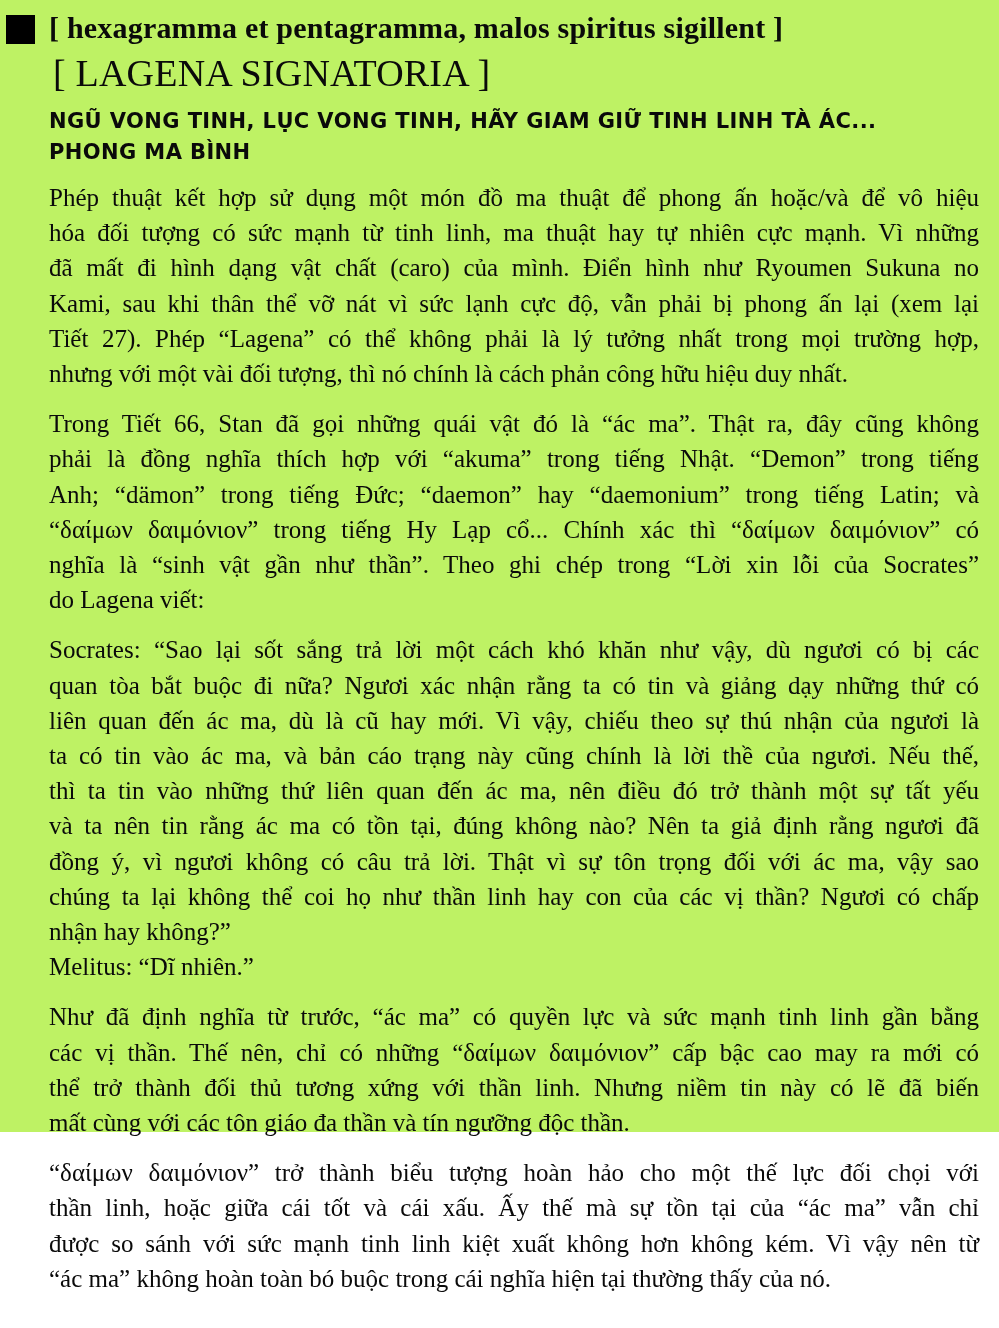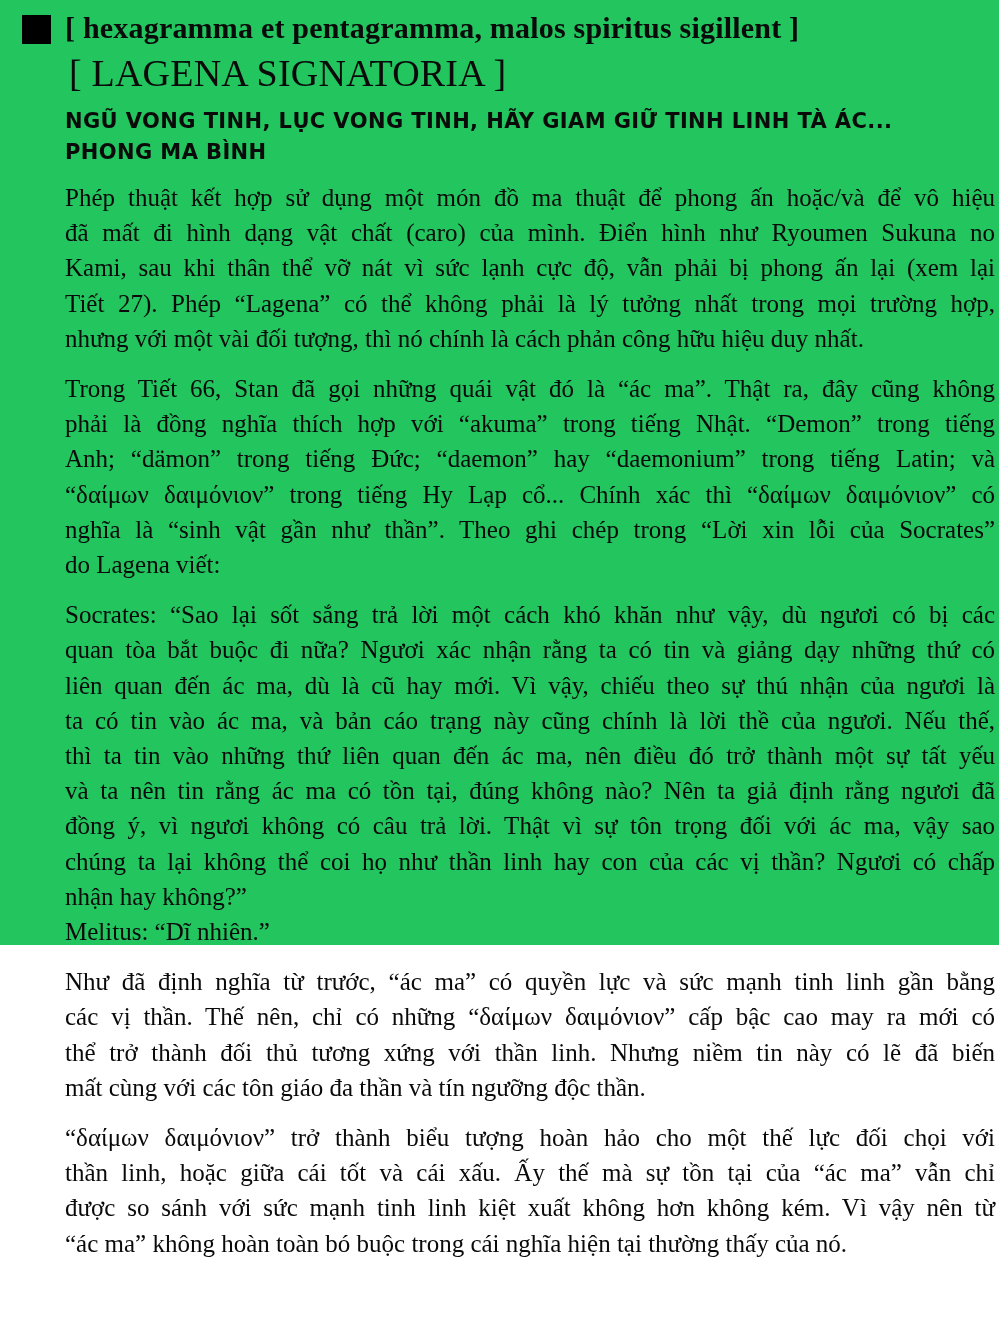--- a/index.html
+++ b/index.html
@@ -11,23 +11,23 @@
     width: 999px;
     height: 1328px;
     overflow: hidden;
     color: #0a0a0a;
     font-family: "Liberation Serif", serif;
     -webkit-font-smoothing: antialiased;
   }
   .page {
     box-sizing: border-box;
     width: 999px;
-    height: 945px;
-    padding: 8px 14px 0 22px;
-    background: #22c55e;
+    height: 1132px;
+    padding: 8px 14px 0 6px;
+    background: #bef264;
   }
   .header-row {
     display: flex;
     align-items: flex-start;
   }
   .bullet-square {
     flex: none;
     width: 29px;
     height: 29px;
     margin-top: 7px;
@@ -96,20 +96,21 @@
   <div class="content">
     <h2 class="title-latin2">[ LAGENA SIGNATORIA ]</h2>
 
     <div class="incantation first">NGŨ VONG TINH, LỤC VONG TINH, HÃY GIAM GIỮ TINH LINH TÀ ÁC...</div>
 
     <div class="incantation">PHONG MA BÌNH</div>
 
     <div class="paragraphs">
         <div class="para">
           <div class="line justify">Phép thuật kết hợp sử dụng một món đồ ma thuật để phong ấn hoặc/và để vô hiệu</div>
+          <div class="line justify">hóa đối tượng có sức mạnh từ tinh linh, ma thuật hay tự nhiên cực mạnh. Vì những</div>
           <div class="line justify">đã mất đi hình dạng vật chất (caro) của mình. Điển hình như Ryoumen Sukuna no</div>
           <div class="line justify">Kami, sau khi thân thể vỡ nát vì sức lạnh cực độ, vẫn phải bị phong ấn lại (xem lại</div>
           <div class="line justify">Tiết 27). Phép “Lagena” có thể không phải là lý tưởng nhất trong mọi trường hợp,</div>
           <div class="line">nhưng với một vài đối tượng, thì nó chính là cách phản công hữu hiệu duy nhất.</div>
         </div>
         <div class="para">
           <div class="line justify">Trong Tiết 66, Stan đã gọi những quái vật đó là “ác ma”. Thật ra, đây cũng không</div>
           <div class="line justify">phải là đồng nghĩa thích hợp với “akuma” trong tiếng Nhật. “Demon” trong tiếng</div>
           <div class="line justify">Anh; “dämon” trong tiếng Đức; “daemon” hay “daemonium” trong tiếng Latin; và</div>
           <div class="line justify">“δαίμων δαιμόνιον” trong tiếng Hy Lạp cổ... Chính xác thì “δαίμων δαιμόνιον” có</div>

